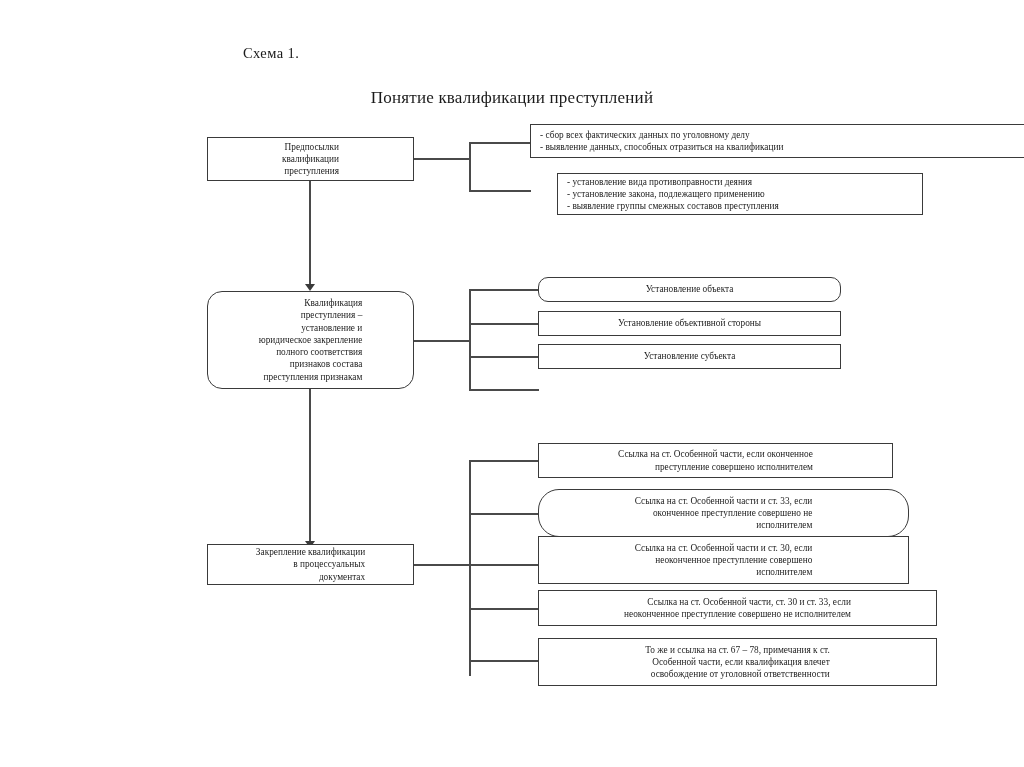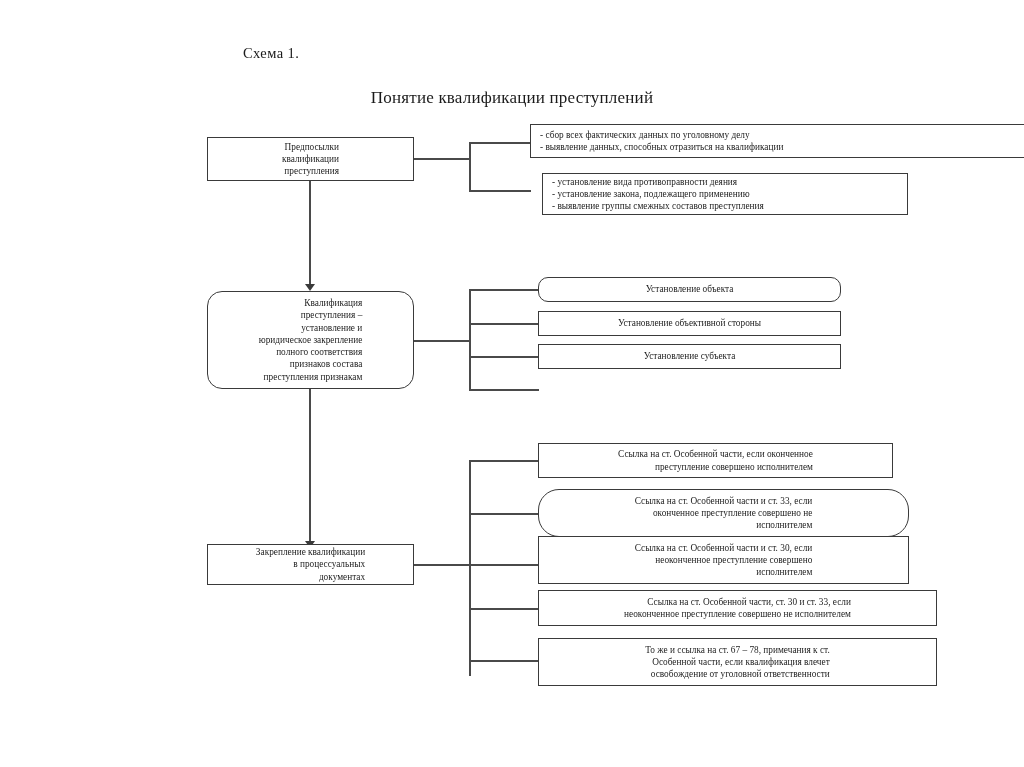--- a/index.html
+++ b/index.html
@@ -104,21 +104,21 @@
   <div class="hline" style="left:414px; top:158px; width:56px;"></div>
   <div class="vline" style="left:469px; top:142px; height:49px;"></div>
   <div class="hline" style="left:469px; top:142px; width:62px;"></div>
   <div class="hline" style="left:469px; top:190px; width:62px;"></div>
 
   <div class="node bullets" style="left:530px; top:124px; width:496px; height:34px;">
     <span class="txt">- сбор всех фактических данных по уголовному делу
 - выявление данных, способных отразиться на квалификации</span>
   </div>
 
-  <div class="node bullets" style="left:542px; top:173px; width:366px; height:42px;">
+  <div class="node bullets" style="left:557px; top:173px; width:366px; height:42px;">
     <span class="txt">- установление вида противоправности деяния
 - установление закона, подлежащего применению
 - выявление группы смежных составов преступления</span>
   </div>
 
   <div class="vline" style="left:309px; top:181px; height:105px;"></div>
   <div class="arrowhead" style="left:305px; top:284px;"></div>
 
   <div class="node" style="left:207px; top:291px; width:207px; height:98px;border-radius:15px;">
     <span class="txt">Квалификация

